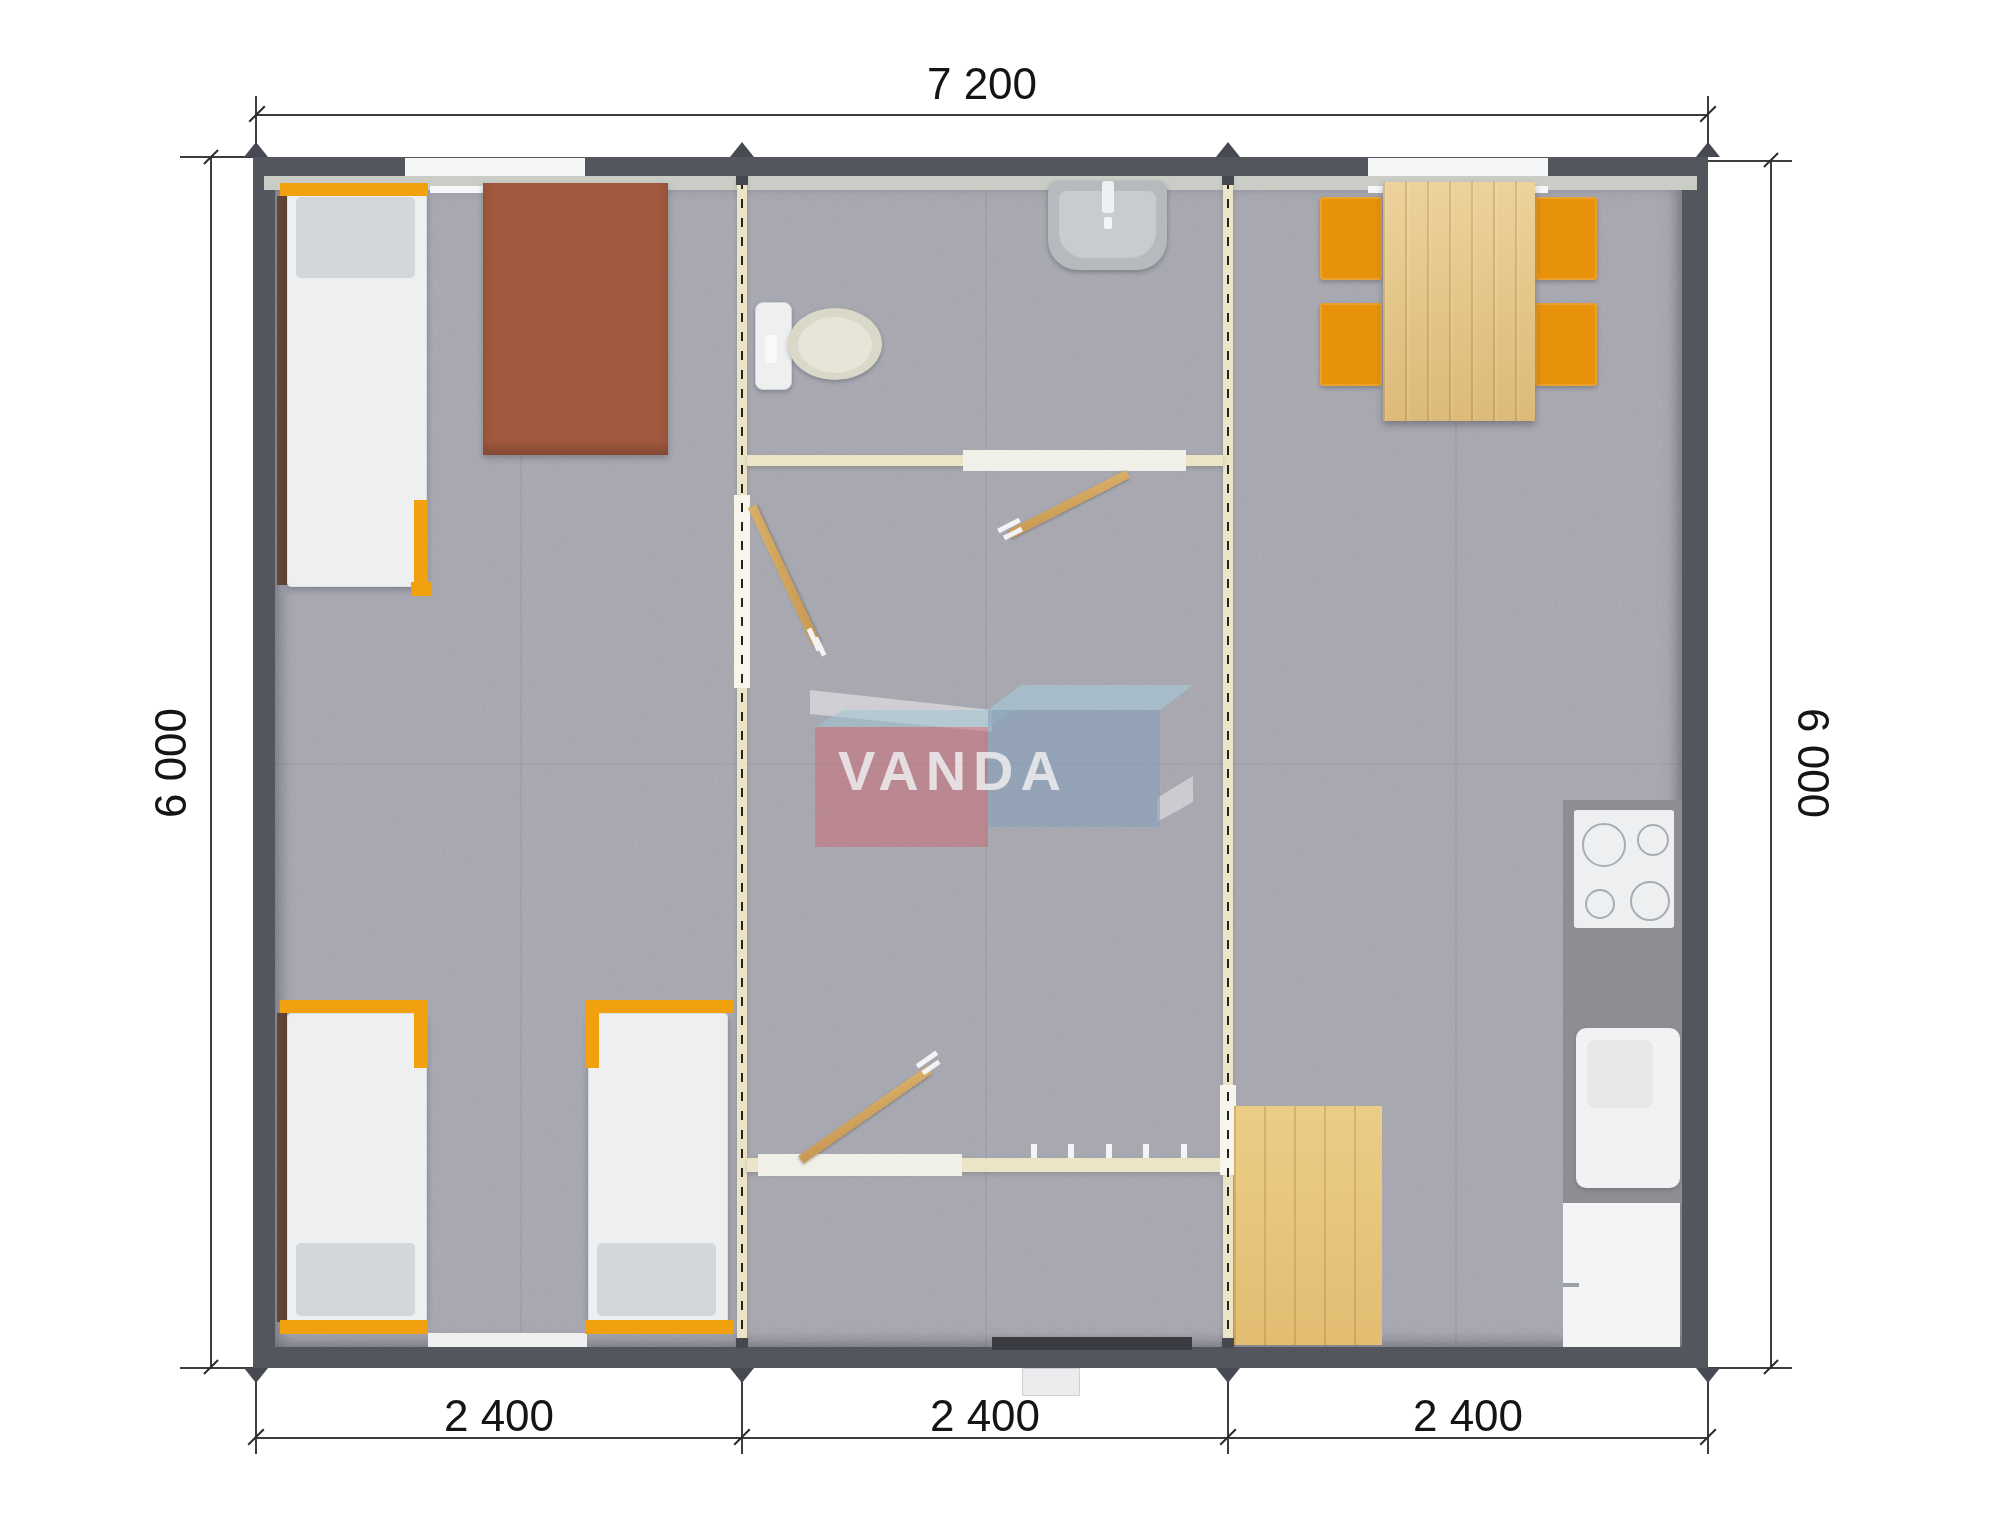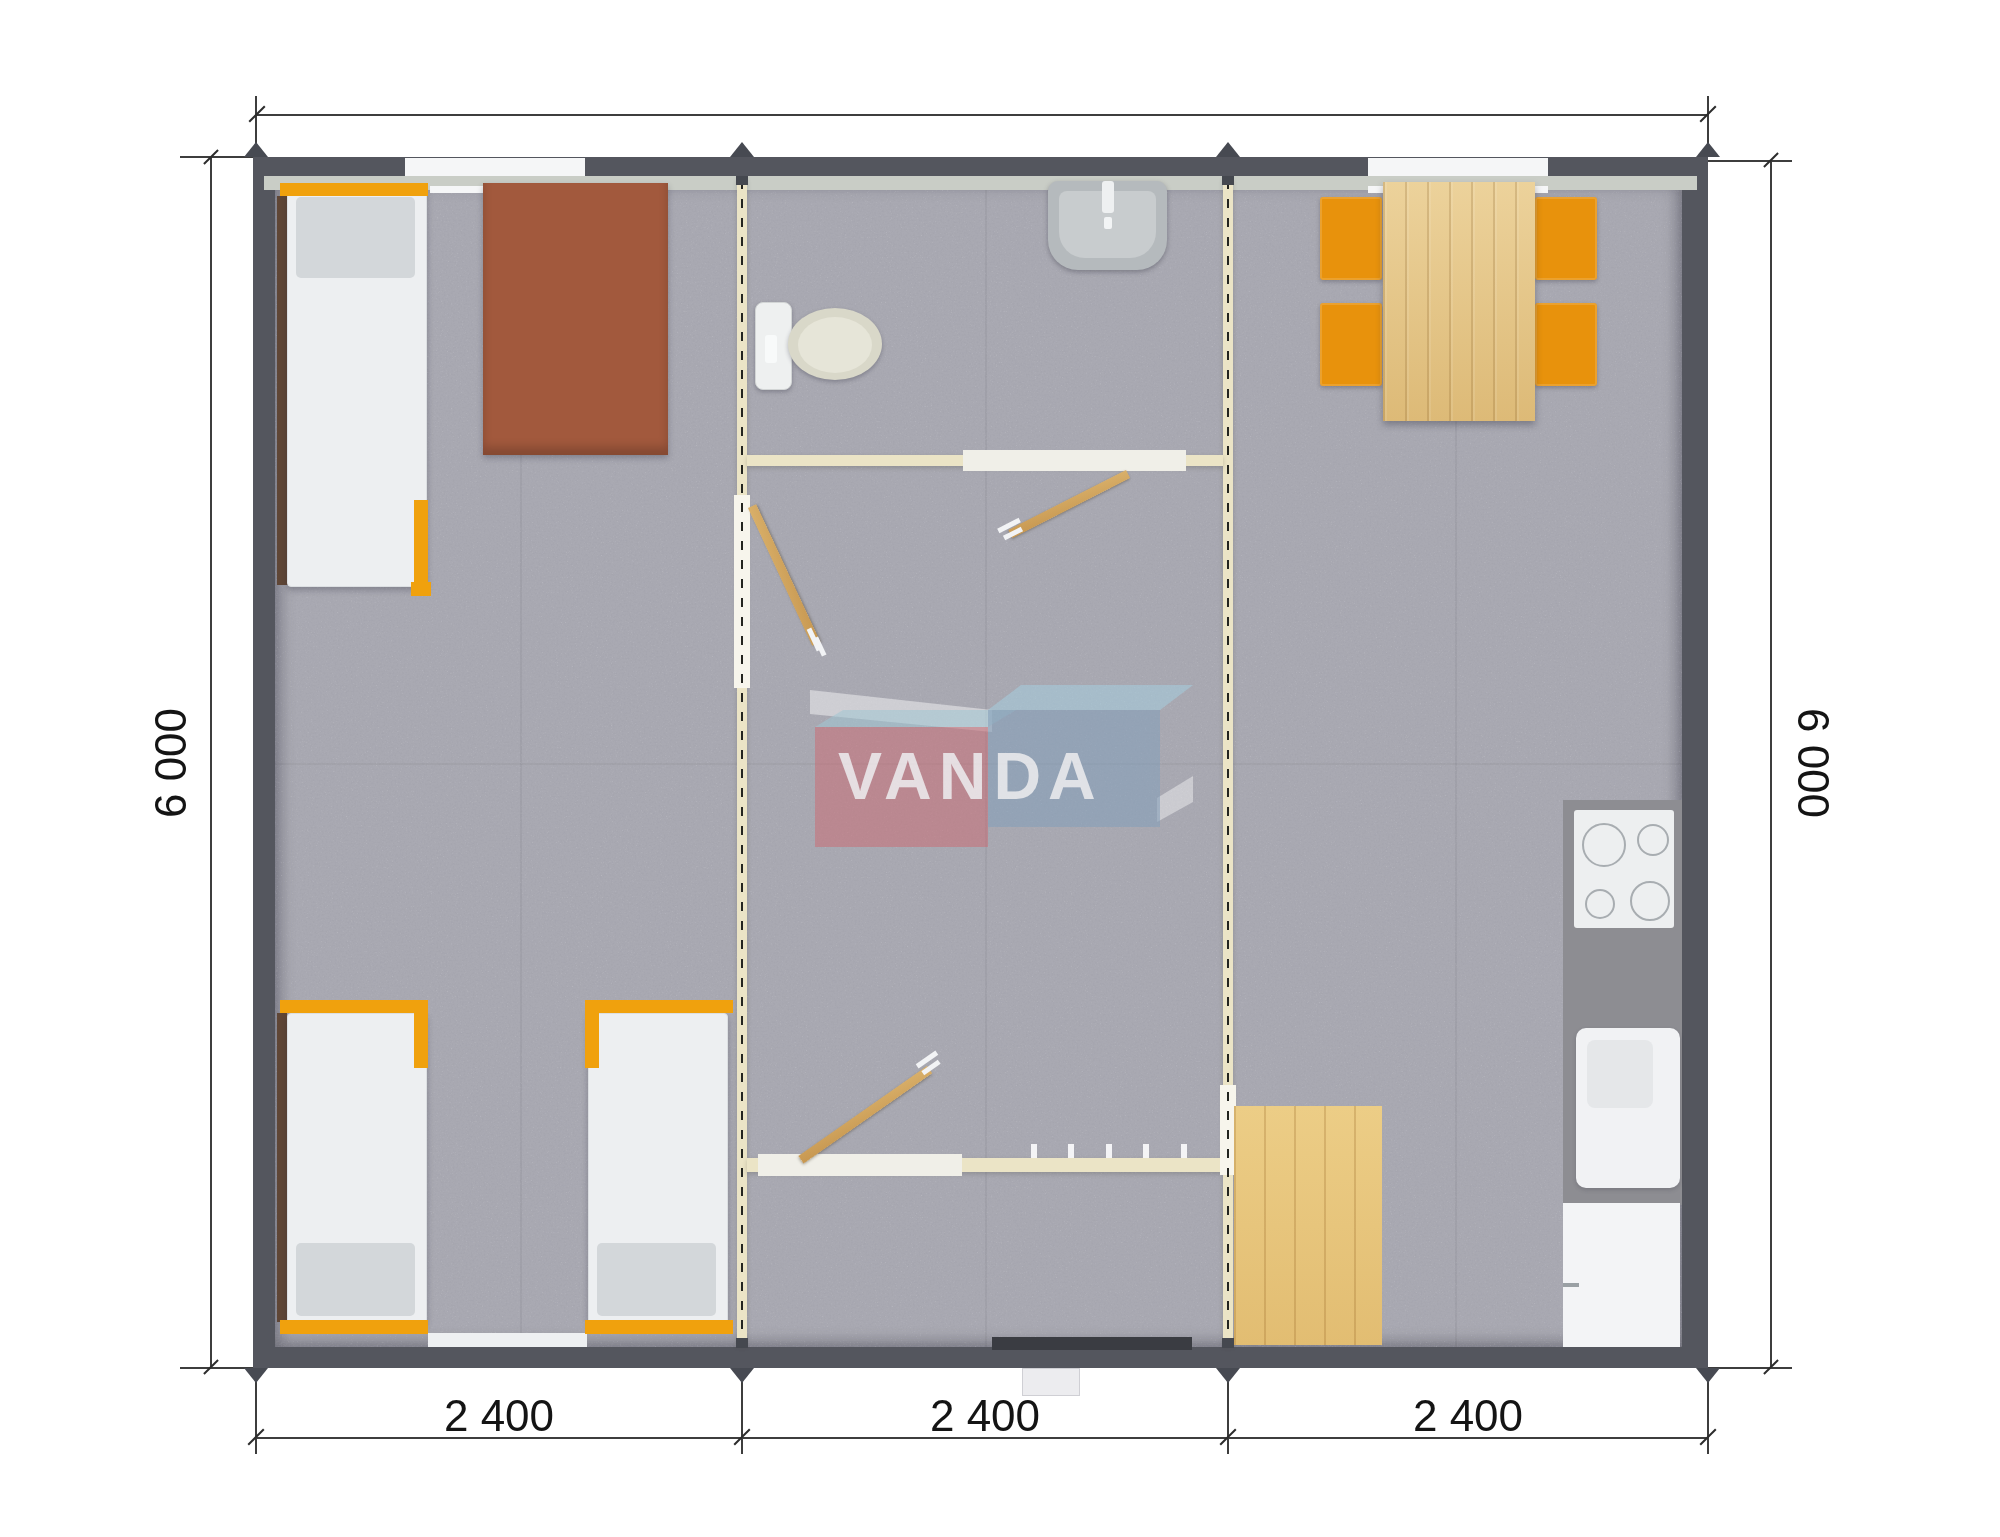--- a/index.html
+++ b/index.html
@@ -148,32 +148,33 @@
   #tt1{left:-9px;} #tt2{left:477px;} #tt3{left:963px;} #tt4{left:1443px;}
   #tb1{left:-9px;} #tb2{left:477px;} #tb3{left:963px;} #tb4{left:1443px;}
   
   #watermark{left:557px;top:523px;width:383px;height:185px;z-index:4;opacity:.8;}
   #wm-band{left:0;top:0;width:182px;height:55px;clip-path:polygon(0 10px,182px 30px,182px 52px,0 34px);background:rgba(255,255,255,.55);}
   #wm-band2{left:347px;top:96px;width:36px;height:46px;clip-path:polygon(0 22px,100% 0,100% 26px,0 46px);background:rgba(255,255,255,.5);}
   #wm-red-top{left:5px;top:30px;width:201px;height:17px;clip-path:polygon(0 17px,28px 0,201px 0,173px 17px);background:rgba(158,205,219,.55);}
   #wm-red{left:5px;top:47px;width:173px;height:120px;background:rgba(206,102,110,.6);}
   #wm-blue-top{left:178px;top:5px;width:205px;height:25px;clip-path:polygon(0 25px,33px 0,205px 0,172px 25px);background:rgba(165,212,230,.6);}
   #wm-blue{left:178px;top:30px;width:172px;height:117px;background:rgba(128,158,188,.62);}
-  #wm-text{left:28px;top:58px;width:330px;font-size:66px;font-weight:bold;letter-spacing:7px;color:rgba(255,255,255,.85);z-index:5;}
+  #wm-text{left:28px;top:58px;width:330px;font-size:56px;font-weight:bold;letter-spacing:7px;color:rgba(255,255,255,.85);z-index:5;}
 </style>
 </head>
 <body>
 
 <div id="stage">
 
   <div class="abs dimext" id="ext-top-l"></div>
   <div class="abs dimext" id="ext-top-r"></div>
   <div class="abs dimline" id="dim-top-line"></div>
   <div class="abs dimslash" id="slash-top-l"></div>
   <div class="abs dimslash" id="slash-top-r"></div>
+  <div class="abs dimlabel" id="dim-top-label">7 200</div>
 
   <div class="abs dimext ext-b" id="ext-b1"></div>
   <div class="abs dimext ext-b" id="ext-b2"></div>
   <div class="abs dimext ext-b" id="ext-b3"></div>
   <div class="abs dimext ext-b" id="ext-b4"></div>
   <div class="abs dimline" id="dim-bottom-line"></div>
   <div class="abs dimslash slash-b" id="slash-b1"></div>
   <div class="abs dimslash slash-b" id="slash-b2"></div>
   <div class="abs dimslash slash-b" id="slash-b3"></div>
   <div class="abs dimslash slash-b" id="slash-b4"></div>

